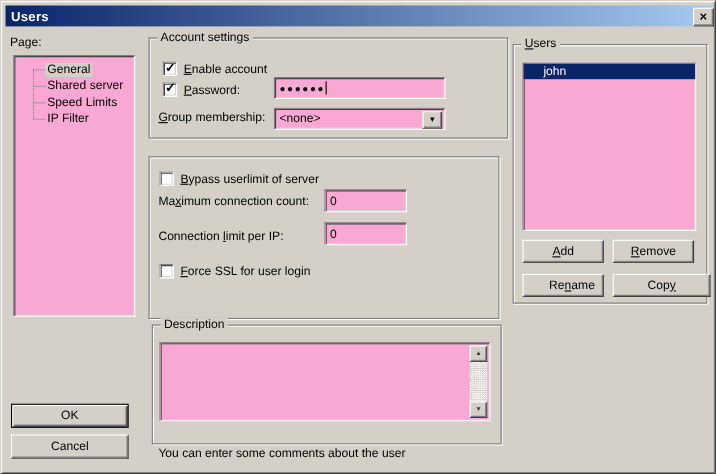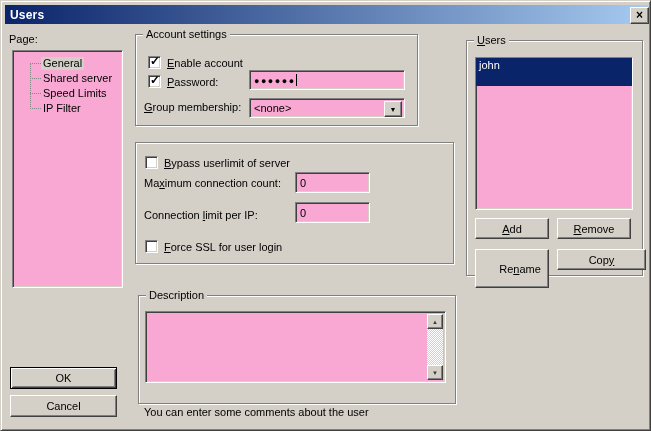--- a/index.html
+++ b/index.html
@@ -73,21 +73,21 @@
   .arrow-glyph { font-size:7px; line-height:7px; }
   
   .tree { position:absolute; left:11px; top:49px; width:111px; height:238px; }
   .tree-vline { position:absolute; left:17px; top:12px; height:46px; width:0; border-left:1px dotted #848484; }
   .tree-row { position:absolute; left:0; right:2px; height:15px; display:flex; align-items:center; }
   .stub { margin-left:17px; width:11px; border-top:1px dotted #848484; }
   .tree-label { padding:0 2px; line-height:13px; white-space:nowrap; }
   .tree-label[data-selected="true"] { background:#d4d0c8; }
   
   .listbox { position:absolute; }
-  .list-item { height:28px; line-height:14px; padding-left:3px; white-space:nowrap; }
+  .list-item { height:14px; line-height:14px; padding-left:18px; white-space:nowrap; }
   .list-item[data-selected="true"] { background:#0a246a; color:#fff; }
   
   .vscroll {
     position:absolute; top:2px; right:2px; bottom:2px; width:16px;
     background: repeating-conic-gradient(#ffffff 0% 25%, #d4d0c8 0% 50%) 0 0 / 2px 2px;
   }
   .sb-btn {
     position:absolute; left:0; width:16px; height:15px;
     background:#d4d0c8; border:1px solid; border-color:#ffffff #404040 #404040 #ffffff;
     box-shadow: inset -1px -1px 0 #808080;
@@ -131,21 +131,21 @@
     </div>
   </div>
 
   <div class="btn btn-default" style="left:9px; top:366px; width:107px; height:22px;">
     <span>OK</span>
   </div>
   <div class="btn" style="left:9px; top:394px; width:107px; height:22px;">
     <span>Cancel</span>
   </div>
 
-  <div class="groupbox" style="left:134px; top:33px; width:283px; height:92px;">
+  <div class="groupbox" style="left:134px; top:33px; width:327px; height:92px;">
     <span class="grouptitle">Account settings</span>
 
     <div class="row" style="left:12px; top:21px;">
       <span class="checkbox" data-checked="true">
         <span class="check-glyph">✓</span>
       </span>
       <span><u>E</u>nable account</span>
     </div>
 
     <div class="row" style="left:12px; top:40px;">
@@ -162,21 +162,21 @@
 
     <div class="static-label" style="left:8px; top:66px;"><u>G</u>roup membership:</div>
     <div class="field sunken" style="left:113px; top:63px; width:156px; height:20px;">
       <span class="combo-text">&lt;none&gt;</span>
       <span class="combo-arrow-btn">
         <span class="arrow-glyph">▼</span>
       </span>
     </div>
   </div>
 
-  <div class="groupbox" style="left:134px; top:141px; width:319px; height:122px;">
+  <div class="groupbox" style="left:134px; top:141px; width:319px; height:148px;">
 
     <div class="row" style="left:9px; top:13px;">
       <span class="checkbox" data-checked="false">
         
       </span>
       <span><u>B</u>ypass userlimit of server</span>
     </div>
 
     <div class="static-label" style="left:8px; top:34px;">Ma<u>x</u>imum connection count:</div>
     <div class="field sunken" style="left:159px; top:29px; width:75px; height:21px;">
@@ -219,21 +219,21 @@
     <div class="listbox sunken" style="left:8px; top:16px; width:158px; height:153px;">
       <div class="list-item" data-selected="true">john</div>
     </div>
 
     <div class="btn" style="left:8px; top:177px; width:74px; height:21px;">
       <span><u>A</u>dd</span>
     </div>
     <div class="btn" style="left:90px; top:177px; width:74px; height:21px;">
       <span><u>R</u>emove</span>
     </div>
-    <div class="btn" style="left:8px; top:208px; width:74px; height:39px;padding-left:16px;">
+    <div class="btn" style="left:8px; top:208px; width:74px; height:21px;padding-left:16px;">
       <span>Re<u>n</u>ame</span>
     </div>
     <div class="btn" style="left:90px; top:208px; width:89px; height:21px;justify-content:center;">
       <span>Cop<u>y</u></span>
     </div>
   </div>
 
 </div>
 
 </body></html>

